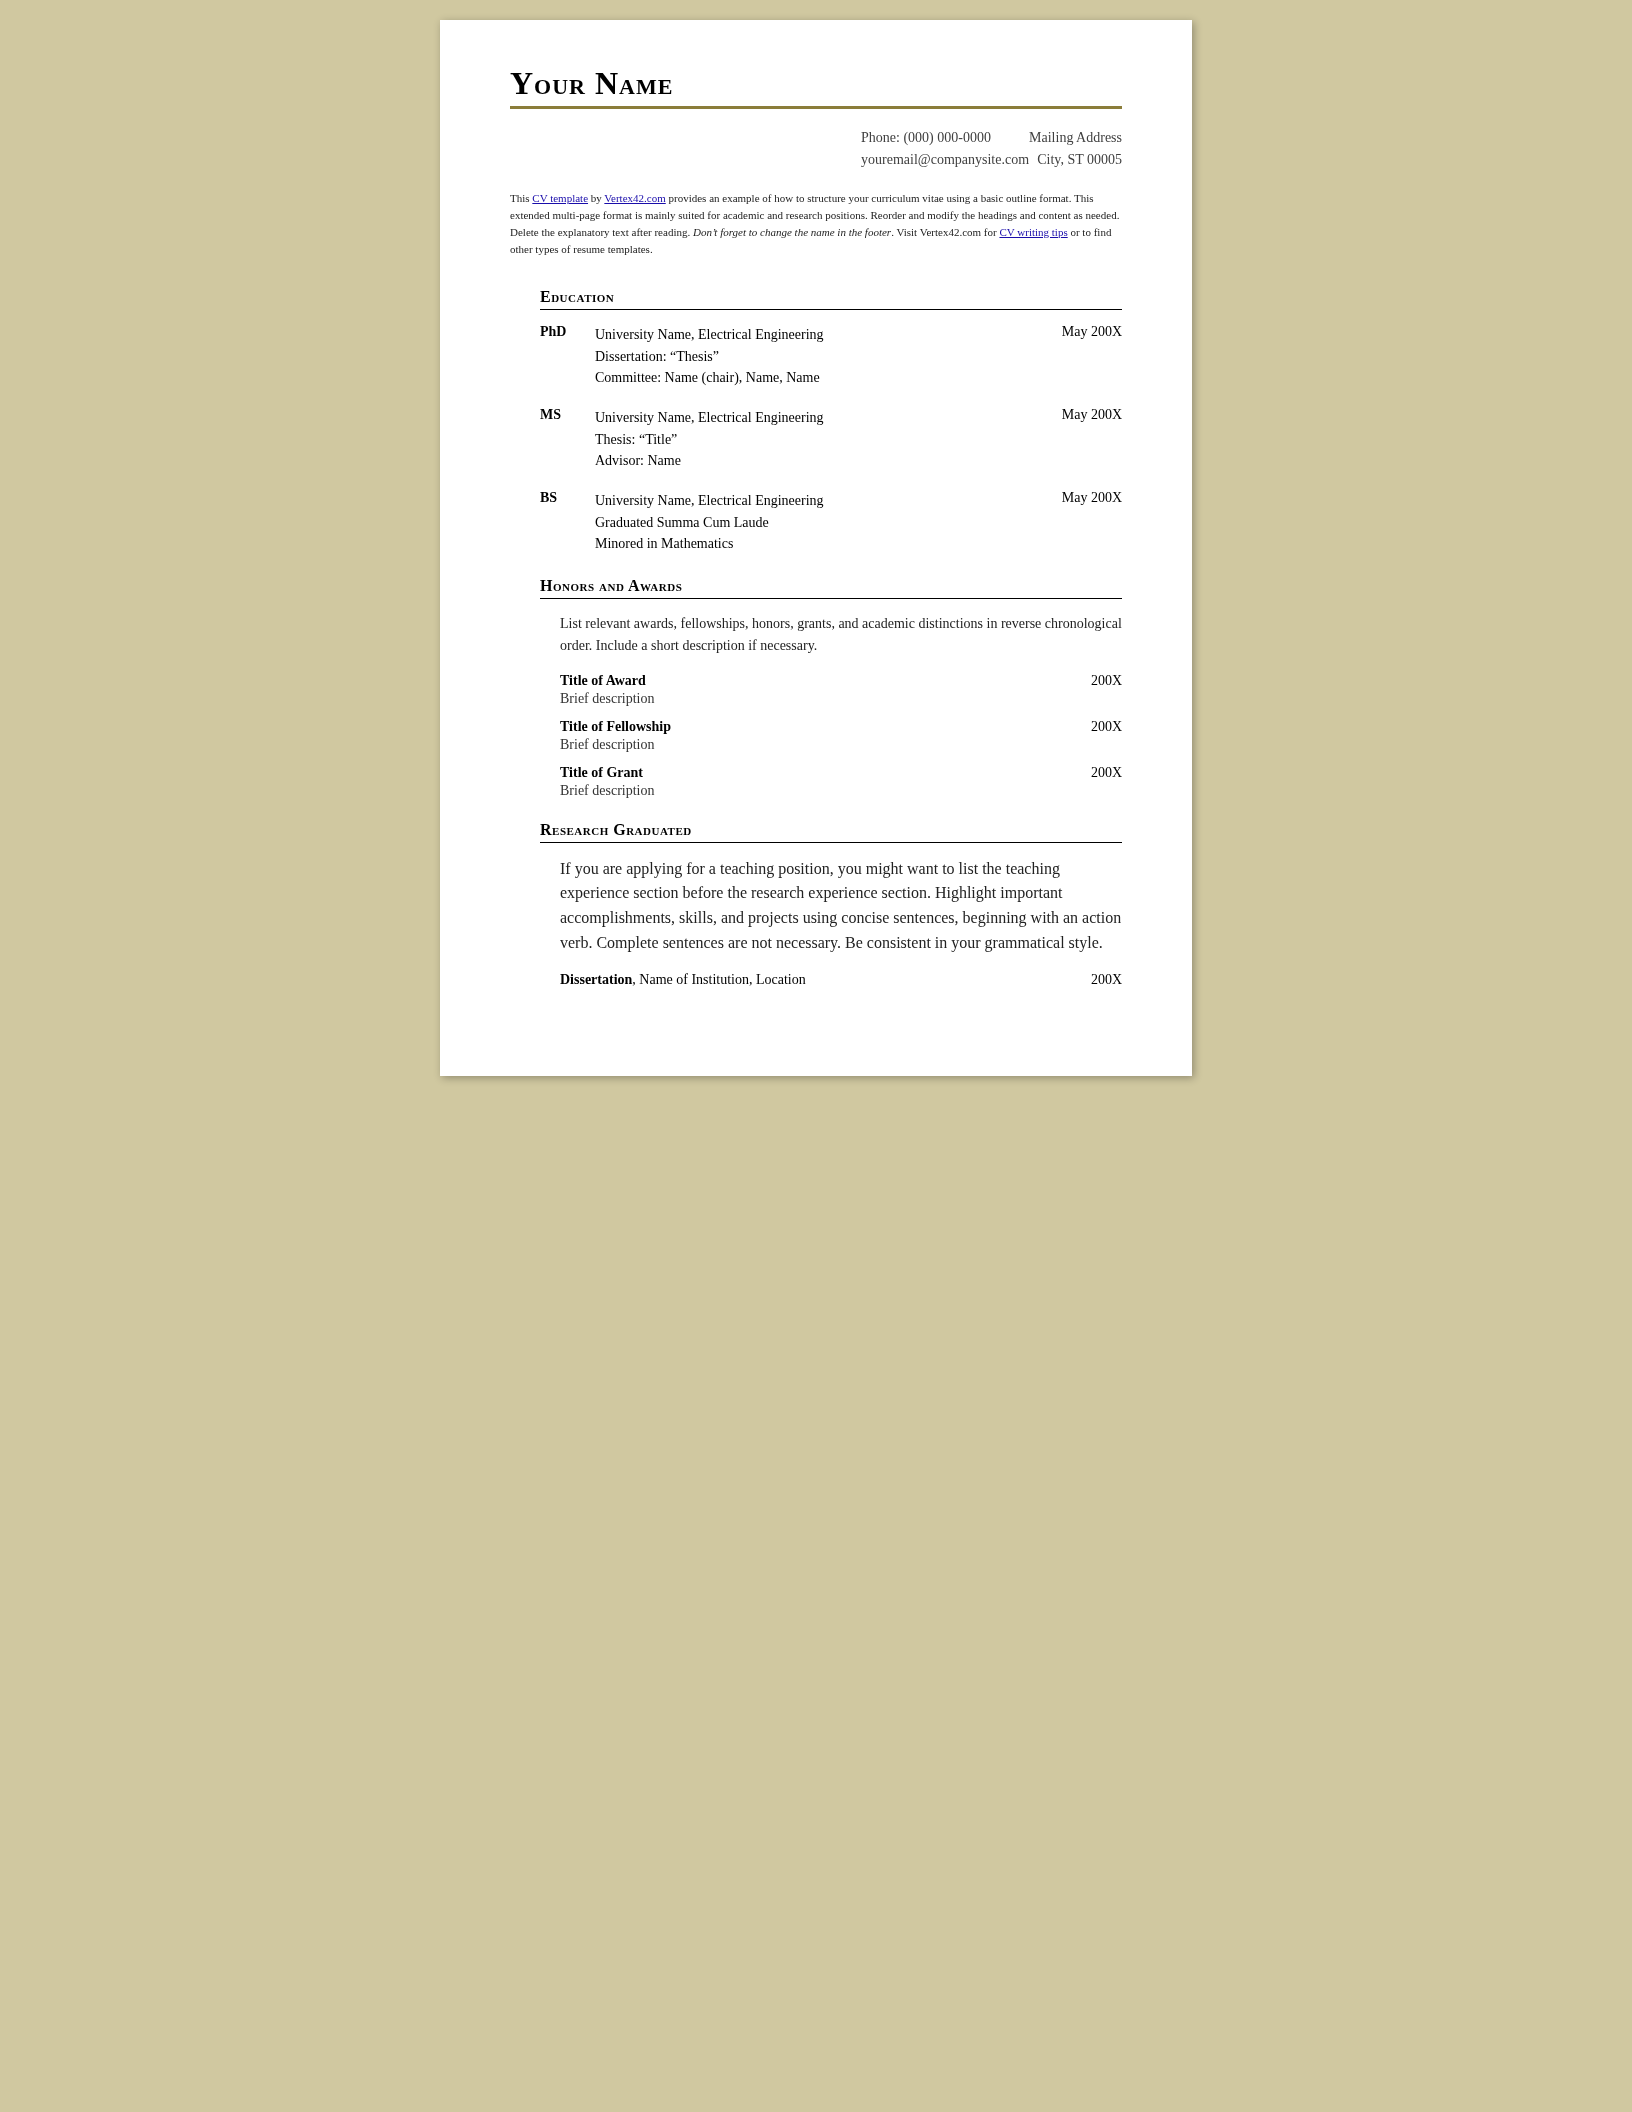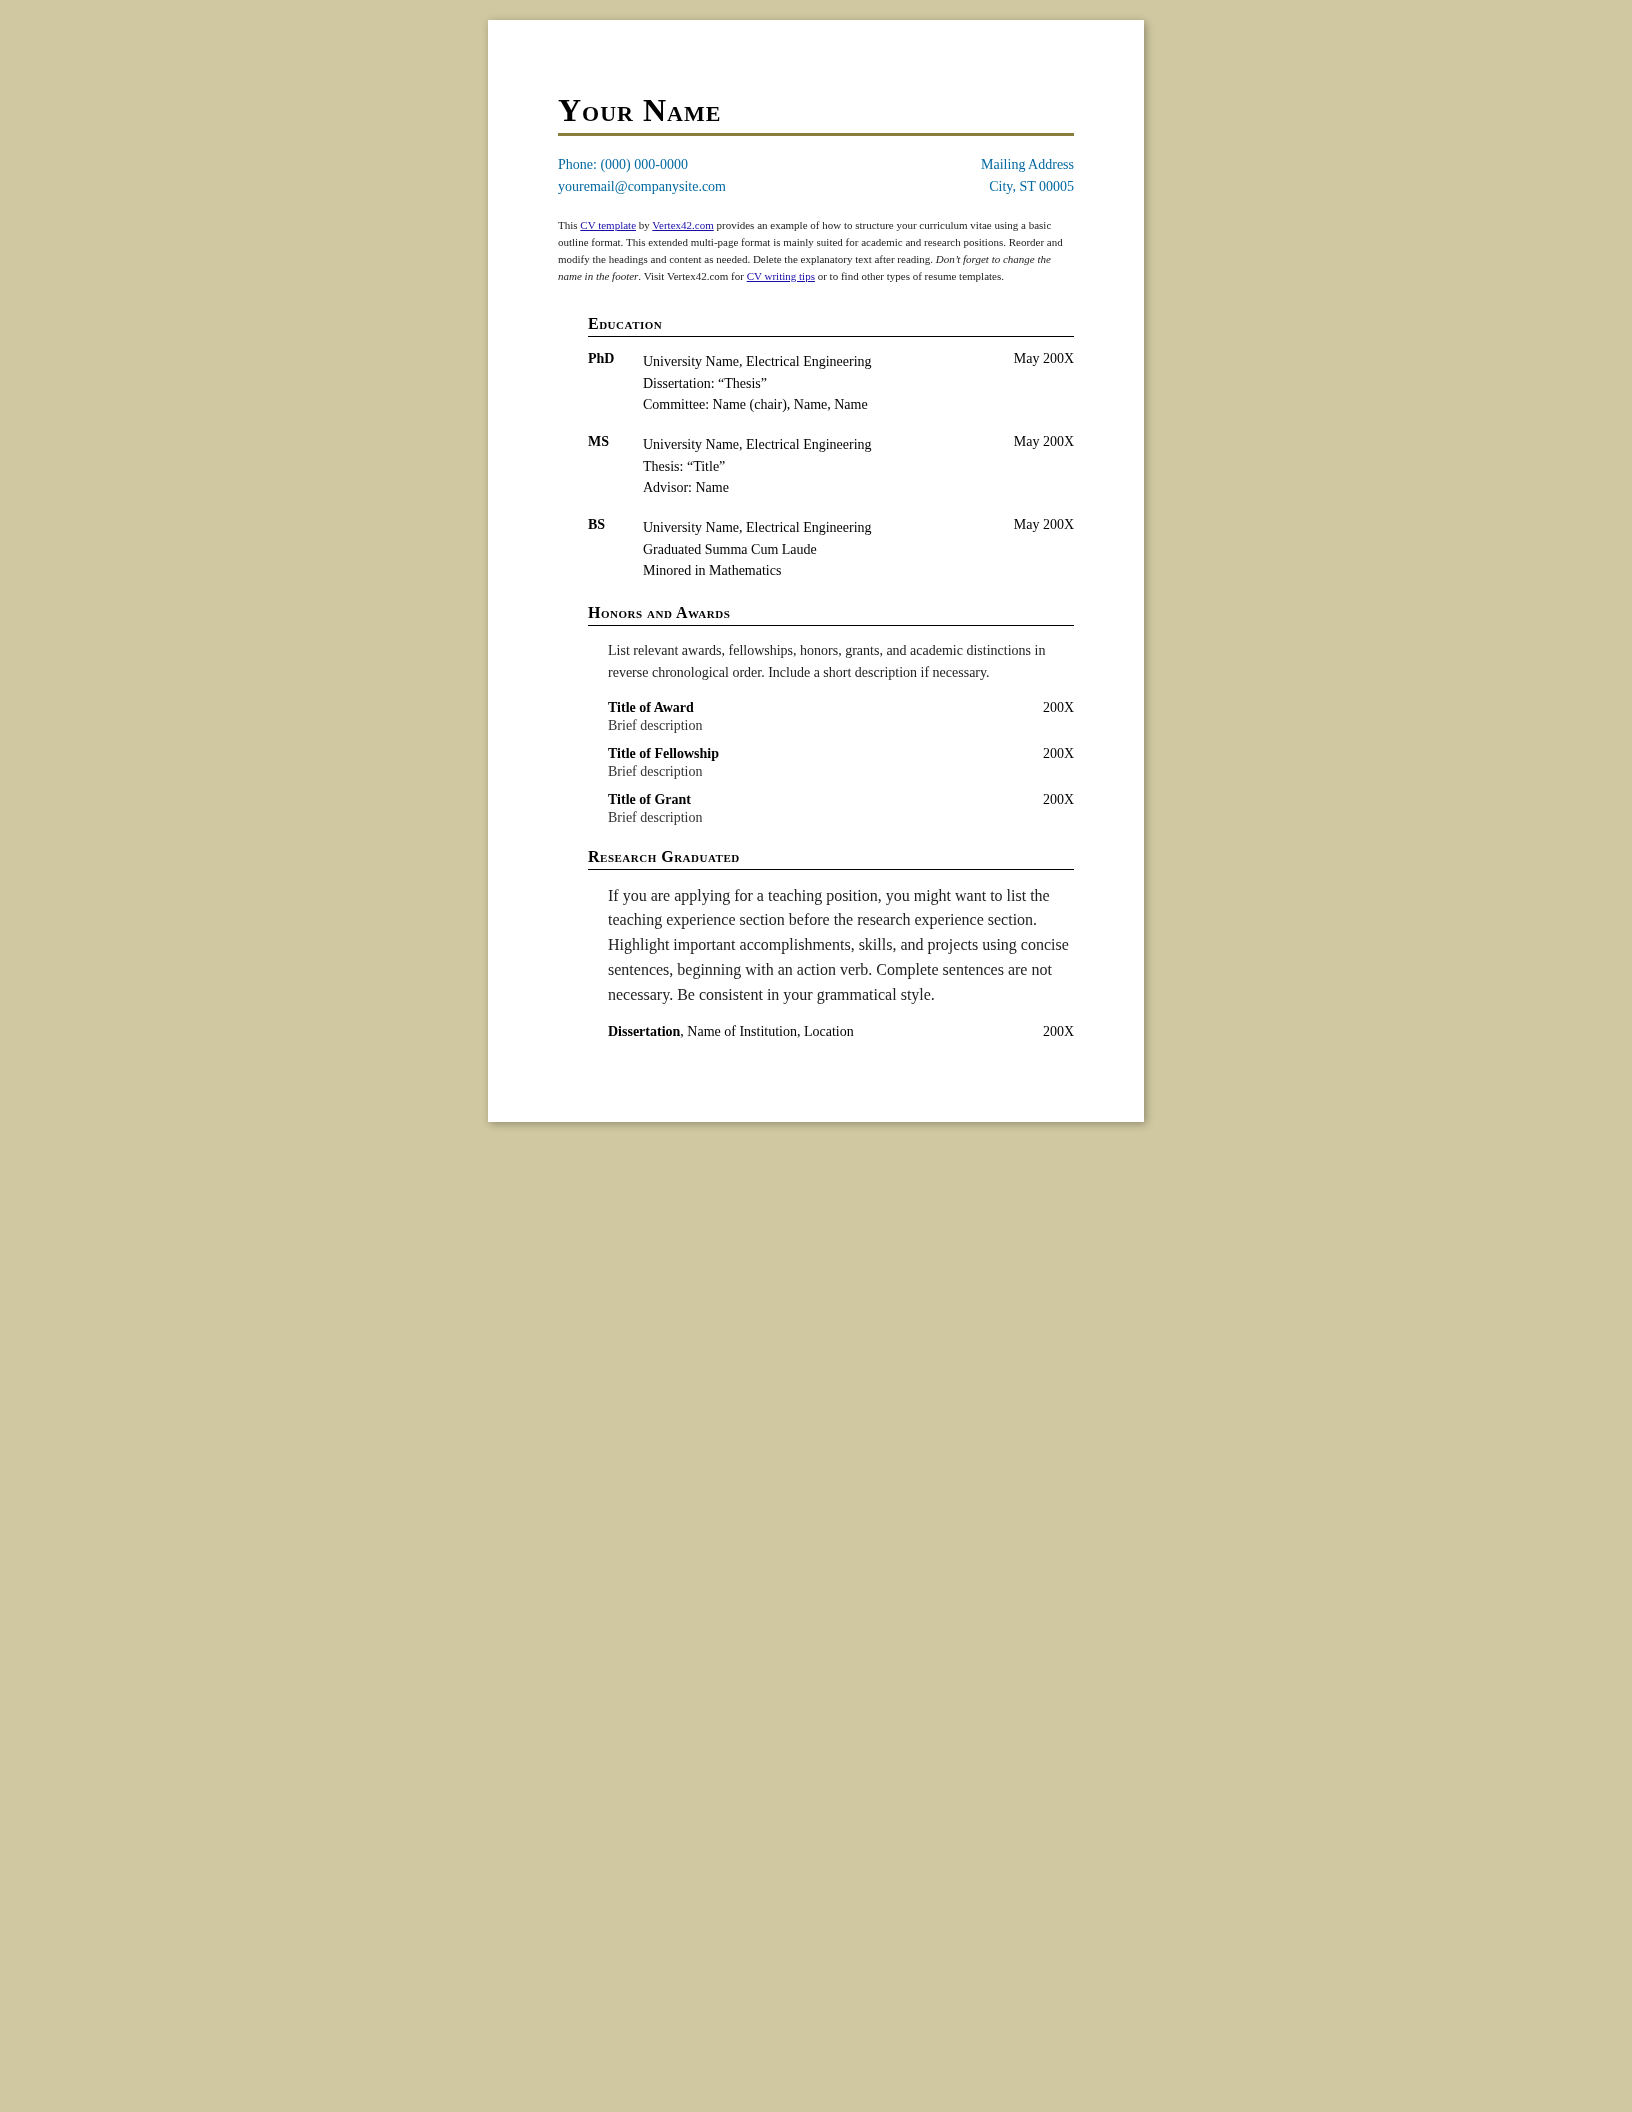--- a/index.html
+++ b/index.html
@@ -12,47 +12,47 @@
       background: #d0c8a0;
       display: flex;
       justify-content: center;
       align-items: flex-start;
       padding: 20px;
       font-family: 'Georgia', serif;
     }
 
     .page {
       background: #ffffff;
-      width: 656px;
+      width: 752px;
       min-height: 1056px;
-      padding: 72px 70px 60px 70px;
+      padding: 45px 70px 60px 70px;
       box-shadow: 2px 2px 8px rgba(0,0,0,0.3);
       position: relative;
     }
 
     .name-header {
       border-bottom: 3px solid #8B7D3A;
       padding-bottom: 4px;
       margin-bottom: 18px;
     }
 
     .name-header h1 {
       font-size: 32px;
       font-weight: bold;
       font-variant: small-caps;
       color: #000;
       letter-spacing: 1px;
     }
 
     .contact-section {
       display: flex;
-      justify-content: space-between;
+      justify-content: flex-end;
       margin-bottom: 18px;
       font-size: 14px;
-      color: #0369a1;
+      color: #404040;
     }
 
     .contact-left p {
       line-height: 1.6;
     }
 
     .contact-right {
       text-align: right;
     }
 

